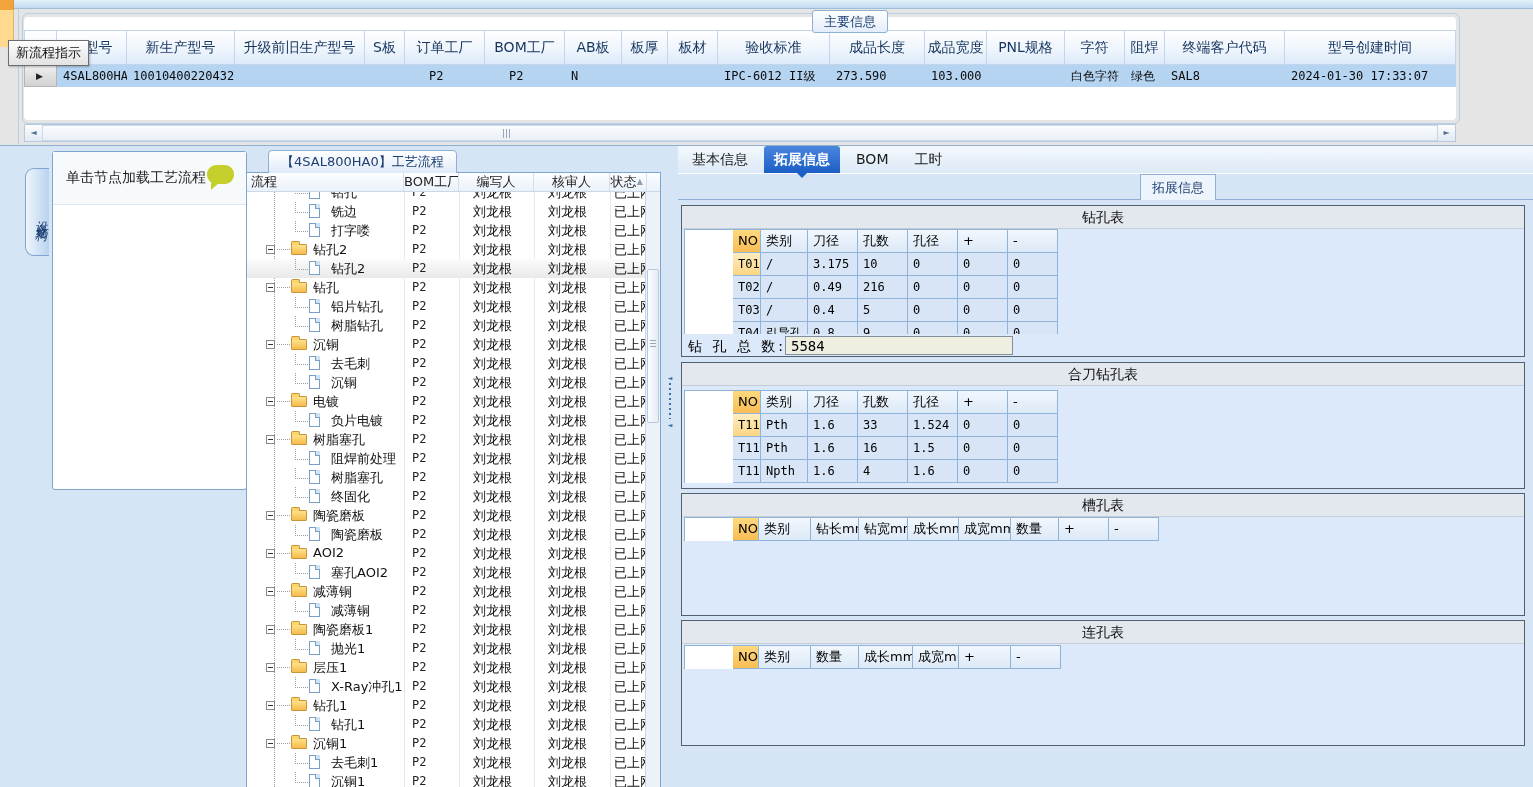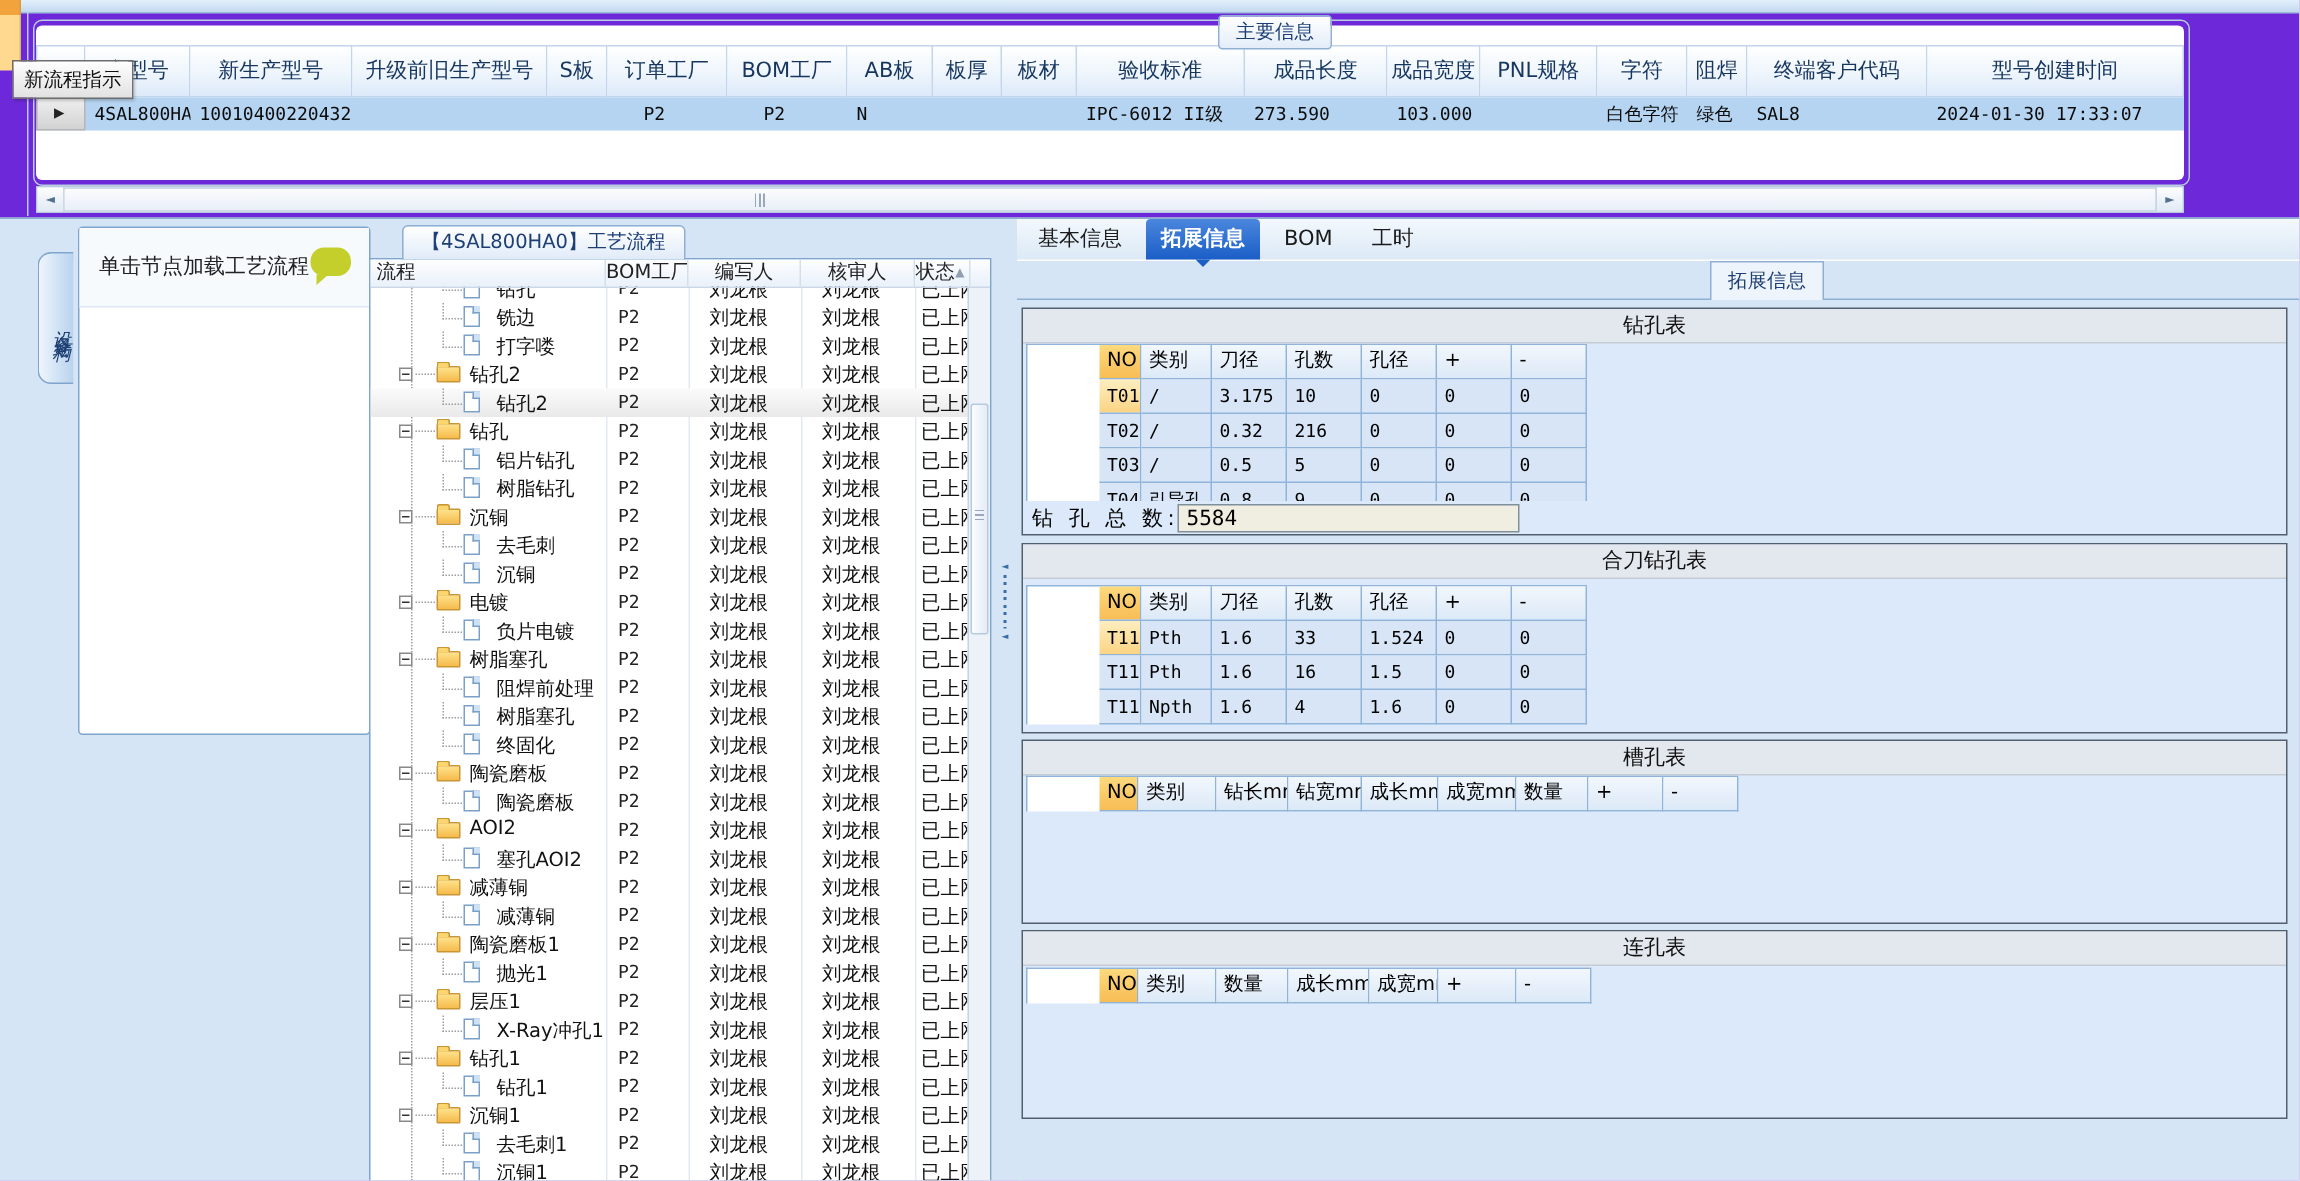--- a/index.html
+++ b/index.html
@@ -1,16 +1,16 @@
 <!DOCTYPE html>
 <html><head>
 <meta charset="utf-8">
 <style>
   html,body{margin:0;padding:0;background:#fff;}
-  .screen{position:relative;width:1533px;height:787px;background:#6d28d9;overflow:hidden;
+  .screen{position:relative;width:1533px;height:787px;background:#e5e5e5;overflow:hidden;
           font-family:"DejaVu Sans","Liberation Sans",sans-serif;-webkit-font-smoothing:none;}
   
   .chrome-bar{position:absolute;left:0;top:0;width:100%;height:8px;
               background:linear-gradient(#e3f0fb,#c2d9f0);border-bottom:1px solid #9fbcd8;}
   .orange-a{position:absolute;left:0;top:0;width:13px;height:10px;background:#f2a33b;border-right:1px solid #d89a45;}
   .orange-b{position:absolute;left:0;top:10px;width:13px;height:37px;background:#ffd98f;border-right:1px solid #dcb765;}
   .vline-left{position:absolute;left:18px;top:8px;height:136px;border-left:1px solid #b9cde3;}
   .outer-box{position:absolute;left:22px;top:13px;width:1436px;height:109px;border:1px solid #b9cde3;border-radius:6px;}
   .main-tab{position:absolute;left:812px;top:10px;height:21px;line-height:21px;padding:0 11px;z-index:3;
             background:linear-gradient(#ffffff,#e3edf9);border:1px solid #8fb0d4;border-radius:3px;
@@ -554,29 +554,29 @@
                 <div class="dtc no-hl" style="width: 28px;">T01</div>
                 <div class="dtc" style="width: 47px;">/</div>
                 <div class="dtc" style="width: 50px;">3.175</div>
                 <div class="dtc" style="width: 50px;">10</div>
                 <div class="dtc" style="width: 50px;">0</div>
                 <div class="dtc" style="width: 50px;">0</div>
                 <div class="dtc" style="width: 50px;">0</div>
               </div><div class="dtr">
                 <div class="dtc" style="width: 28px;">T02</div>
                 <div class="dtc" style="width: 47px;">/</div>
-                <div class="dtc" style="width: 50px;">0.32</div>
+                <div class="dtc" style="width: 50px;">0.49</div>
                 <div class="dtc" style="width: 50px;">216</div>
                 <div class="dtc" style="width: 50px;">0</div>
                 <div class="dtc" style="width: 50px;">0</div>
                 <div class="dtc" style="width: 50px;">0</div>
               </div><div class="dtr">
                 <div class="dtc" style="width: 28px;">T03</div>
                 <div class="dtc" style="width: 47px;">/</div>
-                <div class="dtc" style="width: 50px;">0.5</div>
+                <div class="dtc" style="width: 50px;">0.4</div>
                 <div class="dtc" style="width: 50px;">5</div>
                 <div class="dtc" style="width: 50px;">0</div>
                 <div class="dtc" style="width: 50px;">0</div>
                 <div class="dtc" style="width: 50px;">0</div>
               </div><div class="dtr">
                 <div class="dtc" style="width: 28px;">T04</div>
                 <div class="dtc" style="width: 47px;">引导孔</div>
                 <div class="dtc" style="width: 50px;">0.8</div>
                 <div class="dtc" style="width: 50px;">9</div>
                 <div class="dtc" style="width: 50px;">0</div>

